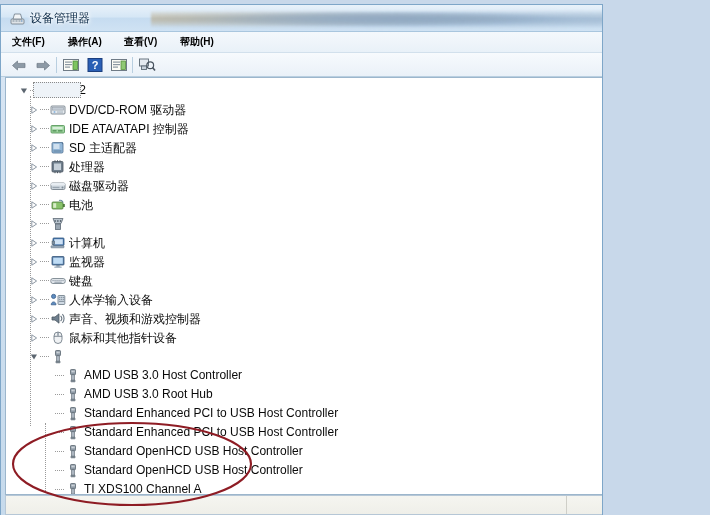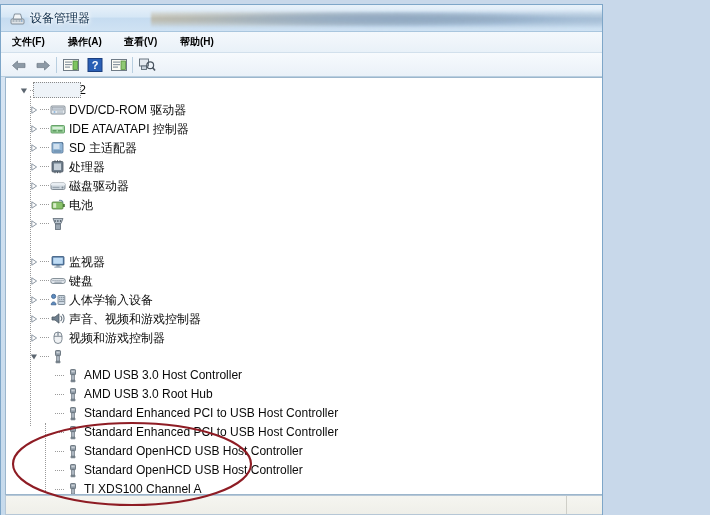--- a/index.html
+++ b/index.html
@@ -449,20 +449,35 @@
           </span>
           <span class="dashline" style="left:34px"></span>
           <span class="devicon" style="left:44px"><svg viewBox="0 0 16 15" width="16" height="15">
               <rect x="5.5" y="8" width="5" height="5.5" fill="#9aa6b1" stroke="#5e6a75" stroke-width=".8"></rect>
        <path d="M3 2.5 L13 2.5 L11 7.5 L5 7.5 Z" fill="#b9c4ce" stroke="#5e6a75" stroke-width=".8"></path>
        <rect x="4.5" y="4" width="1.3" height="2" fill="#5e6a75"></rect>
        <rect x="7.2" y="4" width="1.3" height="2" fill="#5e6a75"></rect>
        <rect x="9.9" y="4" width="1.3" height="2" fill="#5e6a75"></rect>
             </svg></span>
         </div>
+        <div class="row" style="top: 155px;">
+          <span class="twisty" style="left:24px">
+            <svg viewBox="0 0 8 8" width="8" height="8">
+              <path d="M1.8 0.8 L6.6 4 L1.8 7.2 Z" fill="none" stroke="#8d98a3" stroke-width="1"></path>
+            </svg>
+          </span>
+          <span class="dashline" style="left:34px"></span>
+          <span class="devicon" style="left:44px"><svg viewBox="0 0 16 15" width="16" height="15">
+              <rect x="3" y="3" width="11" height="7.5" rx=".8" fill="#4a78ad" stroke="#2f5580" stroke-width=".8"></rect>
+       <rect x="4.2" y="4.2" width="8.6" height="5.1" fill="#cfe2f5"></rect>
+       <rect x="1" y="10.8" width="13" height="2" rx=".6" fill="#9fb0c2" stroke="#5e6f80" stroke-width=".6"></rect>
+       <rect x="2" y="6" width="2.6" height="3.5" fill="#7b8e9f" stroke="#4c5b69" stroke-width=".5"></rect>
+            </svg></span>
+          <span class="label" style="left:63px">计算机</span>
+        </div>
         <div class="row" style="top: 174px;">
           <span class="twisty" style="left:24px">
             <svg viewBox="0 0 8 8" width="8" height="8">
               <path d="M1.8 0.8 L6.6 4 L1.8 7.2 Z" fill="none" stroke="#8d98a3" stroke-width="1"></path>
             </svg>
           </span>
           <span class="dashline" style="left:34px"></span>
           <span class="devicon" style="left:44px"><svg viewBox="0 0 16 15" width="16" height="15">
               <rect x="2" y="2.5" width="12" height="8.5" rx=".8" fill="#5a7fa8" stroke="#36557a" stroke-width=".8"></rect>
        <rect x="3.2" y="3.7" width="9.6" height="6.1" fill="#bfdcf5"></rect>
@@ -535,21 +550,21 @@
               <path d="M1.8 0.8 L6.6 4 L1.8 7.2 Z" fill="none" stroke="#8d98a3" stroke-width="1"></path>
             </svg>
           </span>
           <span class="dashline" style="left:34px"></span>
           <span class="devicon" style="left:44px"><svg viewBox="0 0 16 15" width="16" height="15">
               <rect x="4" y="2" width="8" height="11.5" rx="4" fill="#f0f2f4" stroke="#66727d" stroke-width=".8"></rect>
        <line x1="8" y1="2" x2="8" y2="6" stroke="#66727d" stroke-width=".8"></line>
        <line x1="4" y1="6.3" x2="12" y2="6.3" stroke="#66727d" stroke-width=".8"></line>
        <rect x="7.4" y="3" width="1.3" height="2.3" rx=".6" fill="#9aa5b0"></rect>
             </svg></span>
-          <span class="label" style="left:63px">视频和游戏控制器</span>
+          <span class="label" style="left:63px">鼠标和其他指针设备</span>
         </div>
         <div class="row" style="top: 269px;">
           <span class="twisty" style="left:24px">
             <svg viewBox="0 0 8 8" width="8" height="8">
               <path d="M0.8 1.6 L7 1.6 L4 6.6 Z" fill="#5c6670"></path>
             </svg>
           </span>
           <span class="dashline" style="left:34px"></span>
           <span class="devicon" style="left:44px"><svg viewBox="0 0 16 15" width="16" height="15">
               <rect x="5.5" y="1.5" width="5" height="5.2" rx=".8" fill="#8d99a5" stroke="#5a6670" stroke-width=".8"></rect>

